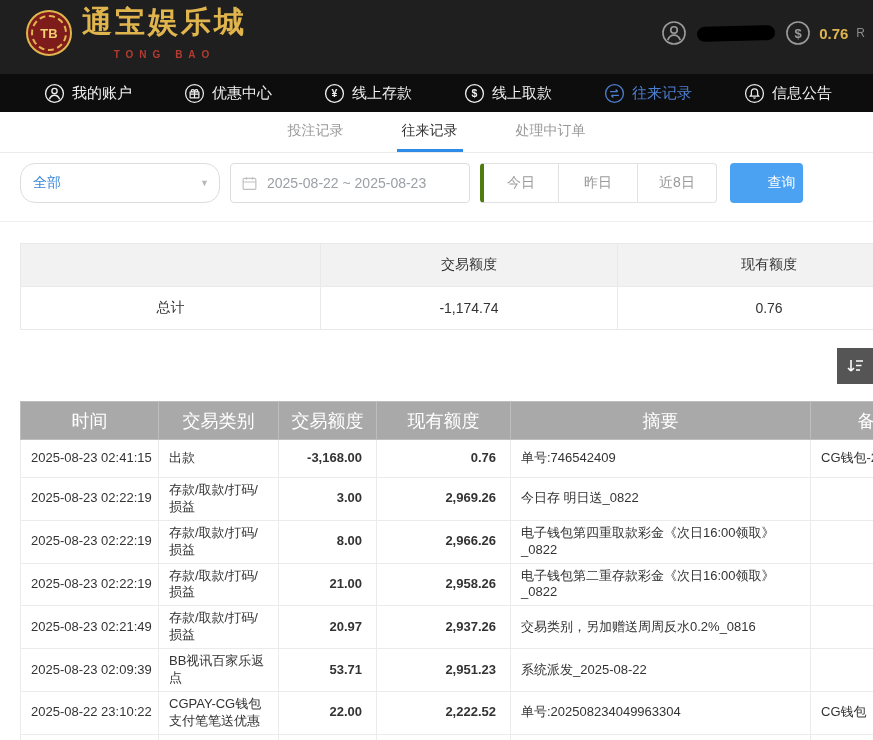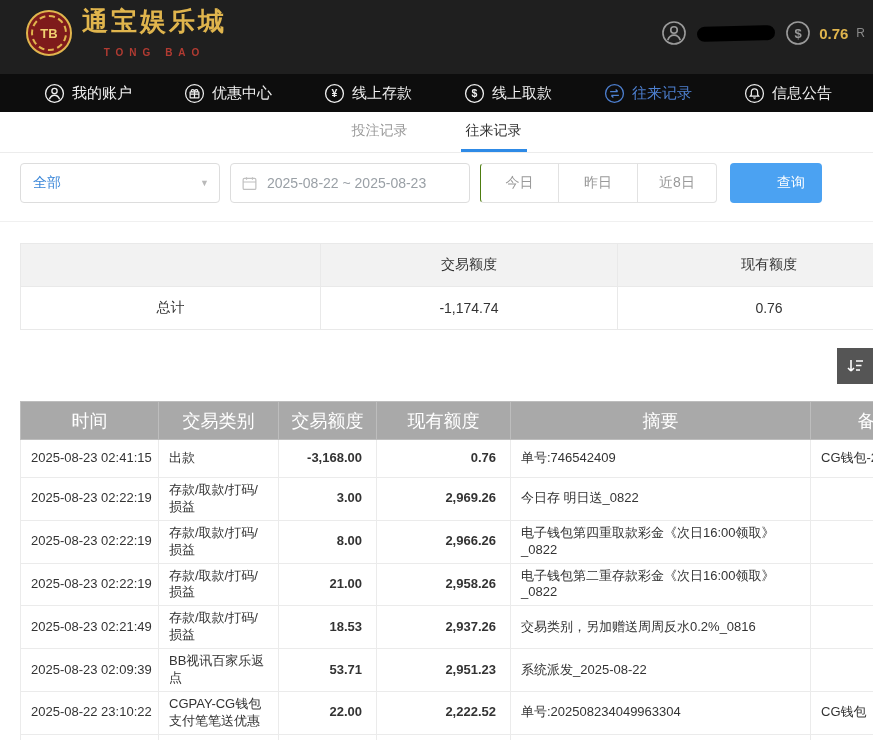--- a/index.html
+++ b/index.html
@@ -7,21 +7,21 @@
     font-family:"Liberation Sans","DejaVu Sans",sans-serif; }
 
   
   .topbar { height:74px; background:#1f1f1f; display:flex; align-items:center;
     justify-content:space-between; padding:0 8px 8px 26px; }
   .logo { display:flex; align-items:center; gap:10px; cursor:pointer; }
   .chip { width:46px; height:46px; border-radius:50%; background:#7e1b1b;
     border:2px solid #e0b54d; position:relative; display:flex; align-items:center; justify-content:center; flex:0 0 auto; }
   .chip::before { content:""; position:absolute; inset:3px; border:2px dashed #e0b54d; border-radius:50%; }
   .chip span { color:#f0d070; font-size:13px; font-weight:bold; position:relative; }
-  .logo-title { font-family:"Liberation Serif","DejaVu Serif",serif; font-size:26px; font-weight:bold;
+  .logo-title { font-family:"Liberation Serif","DejaVu Serif",serif; font-size:30px; font-weight:bold;
     color:#e0b54d; letter-spacing:3px; line-height:1; }
   .logo-sub { font-size:10px; color:#b23b32; letter-spacing:6px; font-weight:bold; margin-top:12px; text-align:center; }
   .topbar-right { display:flex; align-items:center; gap:10px; }
   .circle-icon { width:26px; height:26px; color:#9a9a9a; flex:0 0 auto; }
   .circle-icon svg { width:100%; height:100%; display:block; }
   .redacted { width:78px; height:15px; background:#000; border-radius:8px; transform:rotate(-1.5deg); }
   .balance-group { display:flex; align-items:center; gap:8px; cursor:pointer; }
   .balance { color:#e0b54d; font-size:15px; font-weight:bold; }
   .currency { color:#8a8a8a; font-size:12px; }
 
@@ -35,34 +35,34 @@
   
   .tabs { height:41px; background:#fff; border-bottom:1px solid #ececec;
     display:flex; justify-content:center; gap:48px; }
   .tab { display:flex; align-items:center; padding:0 5px; font-size:14px; color:#999;
     border-bottom:3px solid transparent; cursor:pointer; }
   .tab.active { color:#333; border-bottom-color:#2e8ae6; }
 
   
   .filter-bar { display:flex; align-items:center; padding:10px 0 18px 20px; gap:10px;
     border-bottom:1px solid #f0f0f0; }
-  .select-box { width:200px; height:40px; border:1px solid #ddd; border-radius:4px; background:#fff;
+  .select-box { width:200px; height:40px; border:1px solid #ddd; border-radius:15px; background:#fff;
     display:flex; align-items:center; justify-content:space-between; padding:0 10px 0 12px;
     font-size:14px; color:#3a86d8; cursor:pointer; }
   .caret { color:#b9b9b9; font-size:9px; }
   .date-box { width:240px; height:40px; border:1px solid #ddd; border-radius:4px; background:#fff;
     display:flex; align-items:center; gap:9px; padding:0 10px; font-size:14px; color:#9aa0a6; cursor:pointer; }
   .calendar-icon { width:17px; height:17px; color:#c0c0c0; flex:0 0 auto; }
   .calendar-icon svg { width:100%; height:100%; display:block; }
   .btn-group { display:flex; }
   .quick-btn { width:79px; height:40px; background:#fff; border:1px solid #e2e2e2; border-left:none;
     color:#999; font-size:14px; display:flex; align-items:center; justify-content:center; cursor:pointer; }
-  .quick-btn:first-child { border-left:1px solid #4d7c0f; border-radius:4px 0 0 4px; }
+  .quick-btn:first-child { border-left:4px solid #4d7c0f; border-radius:4px 0 0 4px; }
   .quick-btn:last-child { border-radius:0 4px 4px 0; }
-  .search-btn { width:92px; height:40px; background:#4ba2f2; color:#fff; border:none; border-radius:4px;
+  .search-btn { width:73px; height:40px; background:#4ba2f2; color:#fff; border:none; border-radius:4px;
     font-size:14px; margin-left:3px; cursor:pointer;padding-left:30px; }
 
   
   .summary-table { margin:21px 0 0 20px; width:900px; border-collapse:collapse; table-layout:fixed; }
   .summary-table th, .summary-table td { border:1px solid #e9e9e9; height:43px; text-align:center; font-size:14px; }
   .summary-table th { background:#f2f2f2; color:#333; font-weight:normal; }
   .summary-table td { background:#fff; color:#333; }
 
   
   .sort-row { display:flex; justify-content:flex-end; margin-top:18px; }
@@ -159,20 +159,21 @@
       <path d="M12 6.8c-2.1 0-3.6 1.5-3.6 3.8v2.8L7.2 15h9.6l-1.2-1.6v-2.8c0-2.3-1.5-3.8-3.6-3.8z"></path>
       <path d="M10.9 16.7a1.2 1.2 0 0 0 2.2 0"></path>
     </svg>
     <span>信息公告</span>
   </div>
 </nav>
 
 <div class="tabs">
   <div class="tab">投注记录</div>
   <div class="tab active">往来记录</div>
+  <div class="tab">处理中订单</div>
 </div>
 
 <div class="filter-bar">
   <div class="select-box">
     <span>全部</span>
     <span class="caret">▼</span>
   </div>
   <div class="date-box">
     <span class="calendar-icon">
       <svg viewBox="0 0 20 20" fill="none" stroke="currentColor" stroke-width="1.4">
@@ -269,21 +270,21 @@
       <td class="time">2025-08-23 02:22:19</td>
       <td>存款/取款/打码/损益</td>
       <td class="num">21.00</td>
       <td class="num">2,958.26</td>
       <td>电子钱包第二重存款彩金《次日16:00领取》_0822</td>
       <td></td>
     </tr>
     <tr>
       <td class="time">2025-08-23 02:21:49</td>
       <td>存款/取款/打码/损益</td>
-      <td class="num">18.53</td>
+      <td class="num">20.97</td>
       <td class="num">2,937.26</td>
       <td>交易类别，另加赠送周周反水0.2%_0816</td>
       <td></td>
     </tr>
     <tr>
       <td class="time">2025-08-23 02:09:39</td>
       <td>BB视讯百家乐返点</td>
       <td class="num">53.71</td>
       <td class="num">2,951.23</td>
       <td>系统派发_2025-08-22</td>

